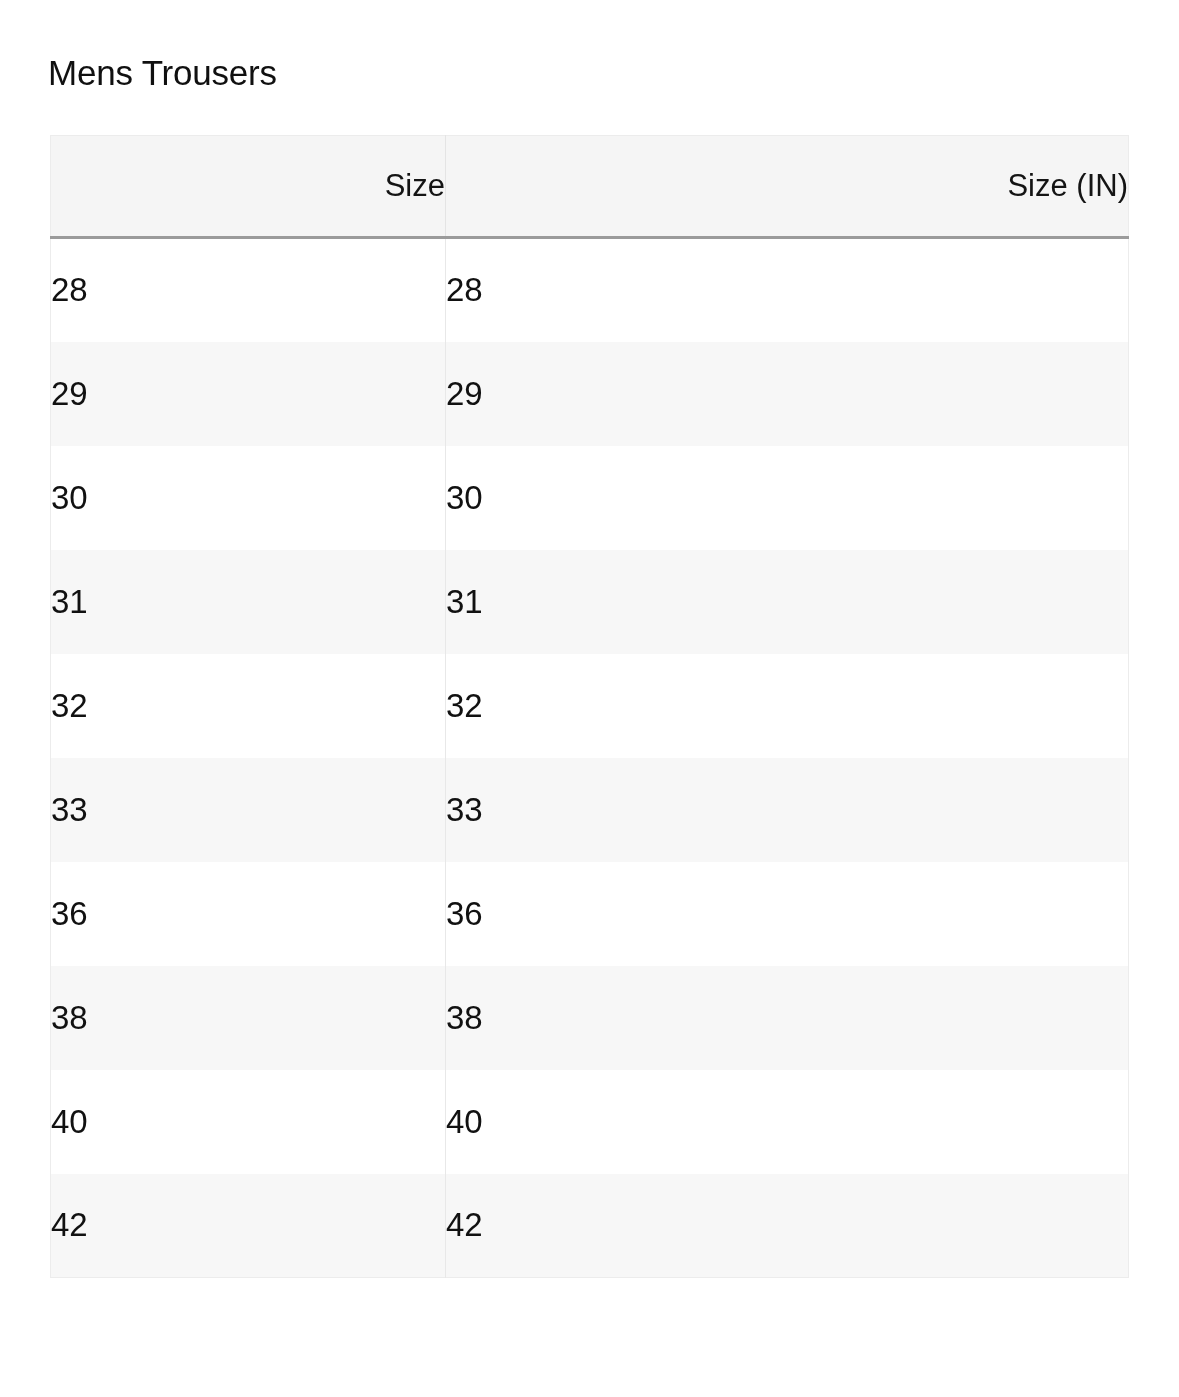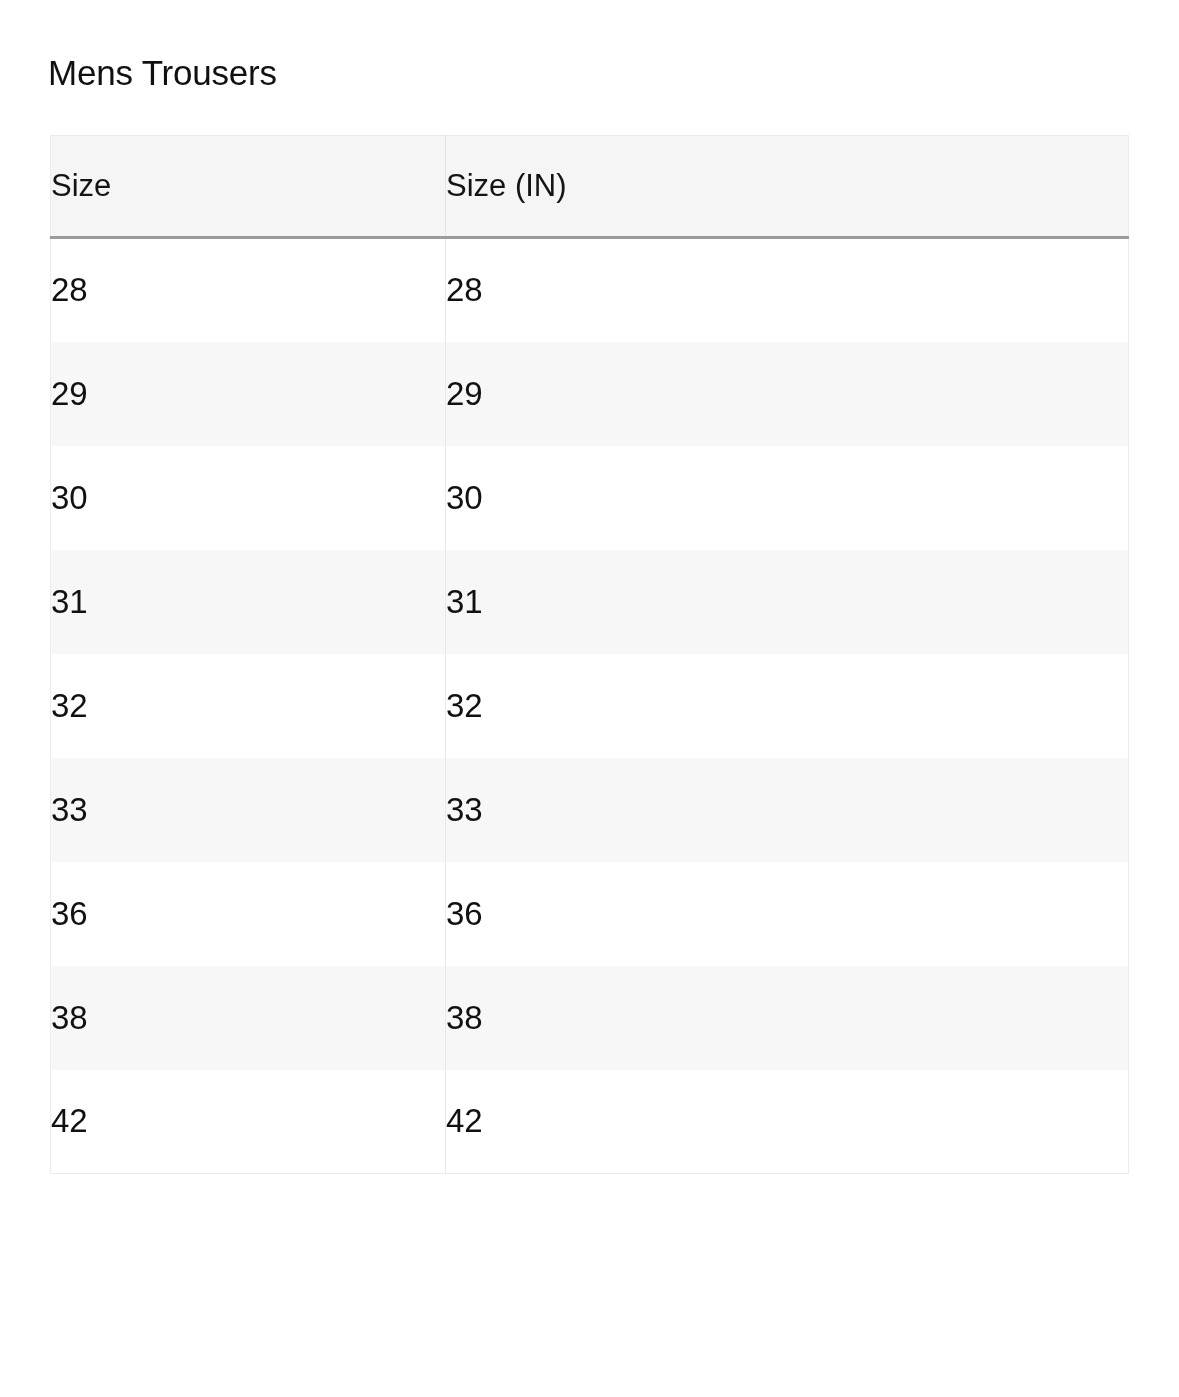--- a/index.html
+++ b/index.html
@@ -51,21 +51,21 @@
 
   table.size-chart col.col-size { width: 395px; }
   table.size-chart col.col-waist { width: 683px; }
 
   table.size-chart thead th {
     height: 102px;
     background: #f5f5f5;
     font-size: 31px;
     font-weight: 400;
     color: #141414;
-    text-align: left;
+    text-align: right;
     vertical-align: middle;
     border-right: 1px solid #e4e4e4;
     border-bottom: 3px solid #9b9b9b;
     padding: 0;
     box-sizing: border-box;
   }
   table.size-chart thead th:last-child { border-right: none; }
 
   table.size-chart tbody td {
     height: 104px;
@@ -129,20 +129,24 @@
         </tr>
         <tr>
           <td>36</td>
           <td>36</td>
         </tr>
         <tr>
           <td>38</td>
           <td>38</td>
         </tr>
         <tr>
+          <td>40</td>
+          <td>40</td>
+        </tr>
+        <tr>
           <td>42</td>
           <td>42</td>
         </tr>
       </tbody>
     </table>
   </div>
 
 </div>
 
 </body></html>

